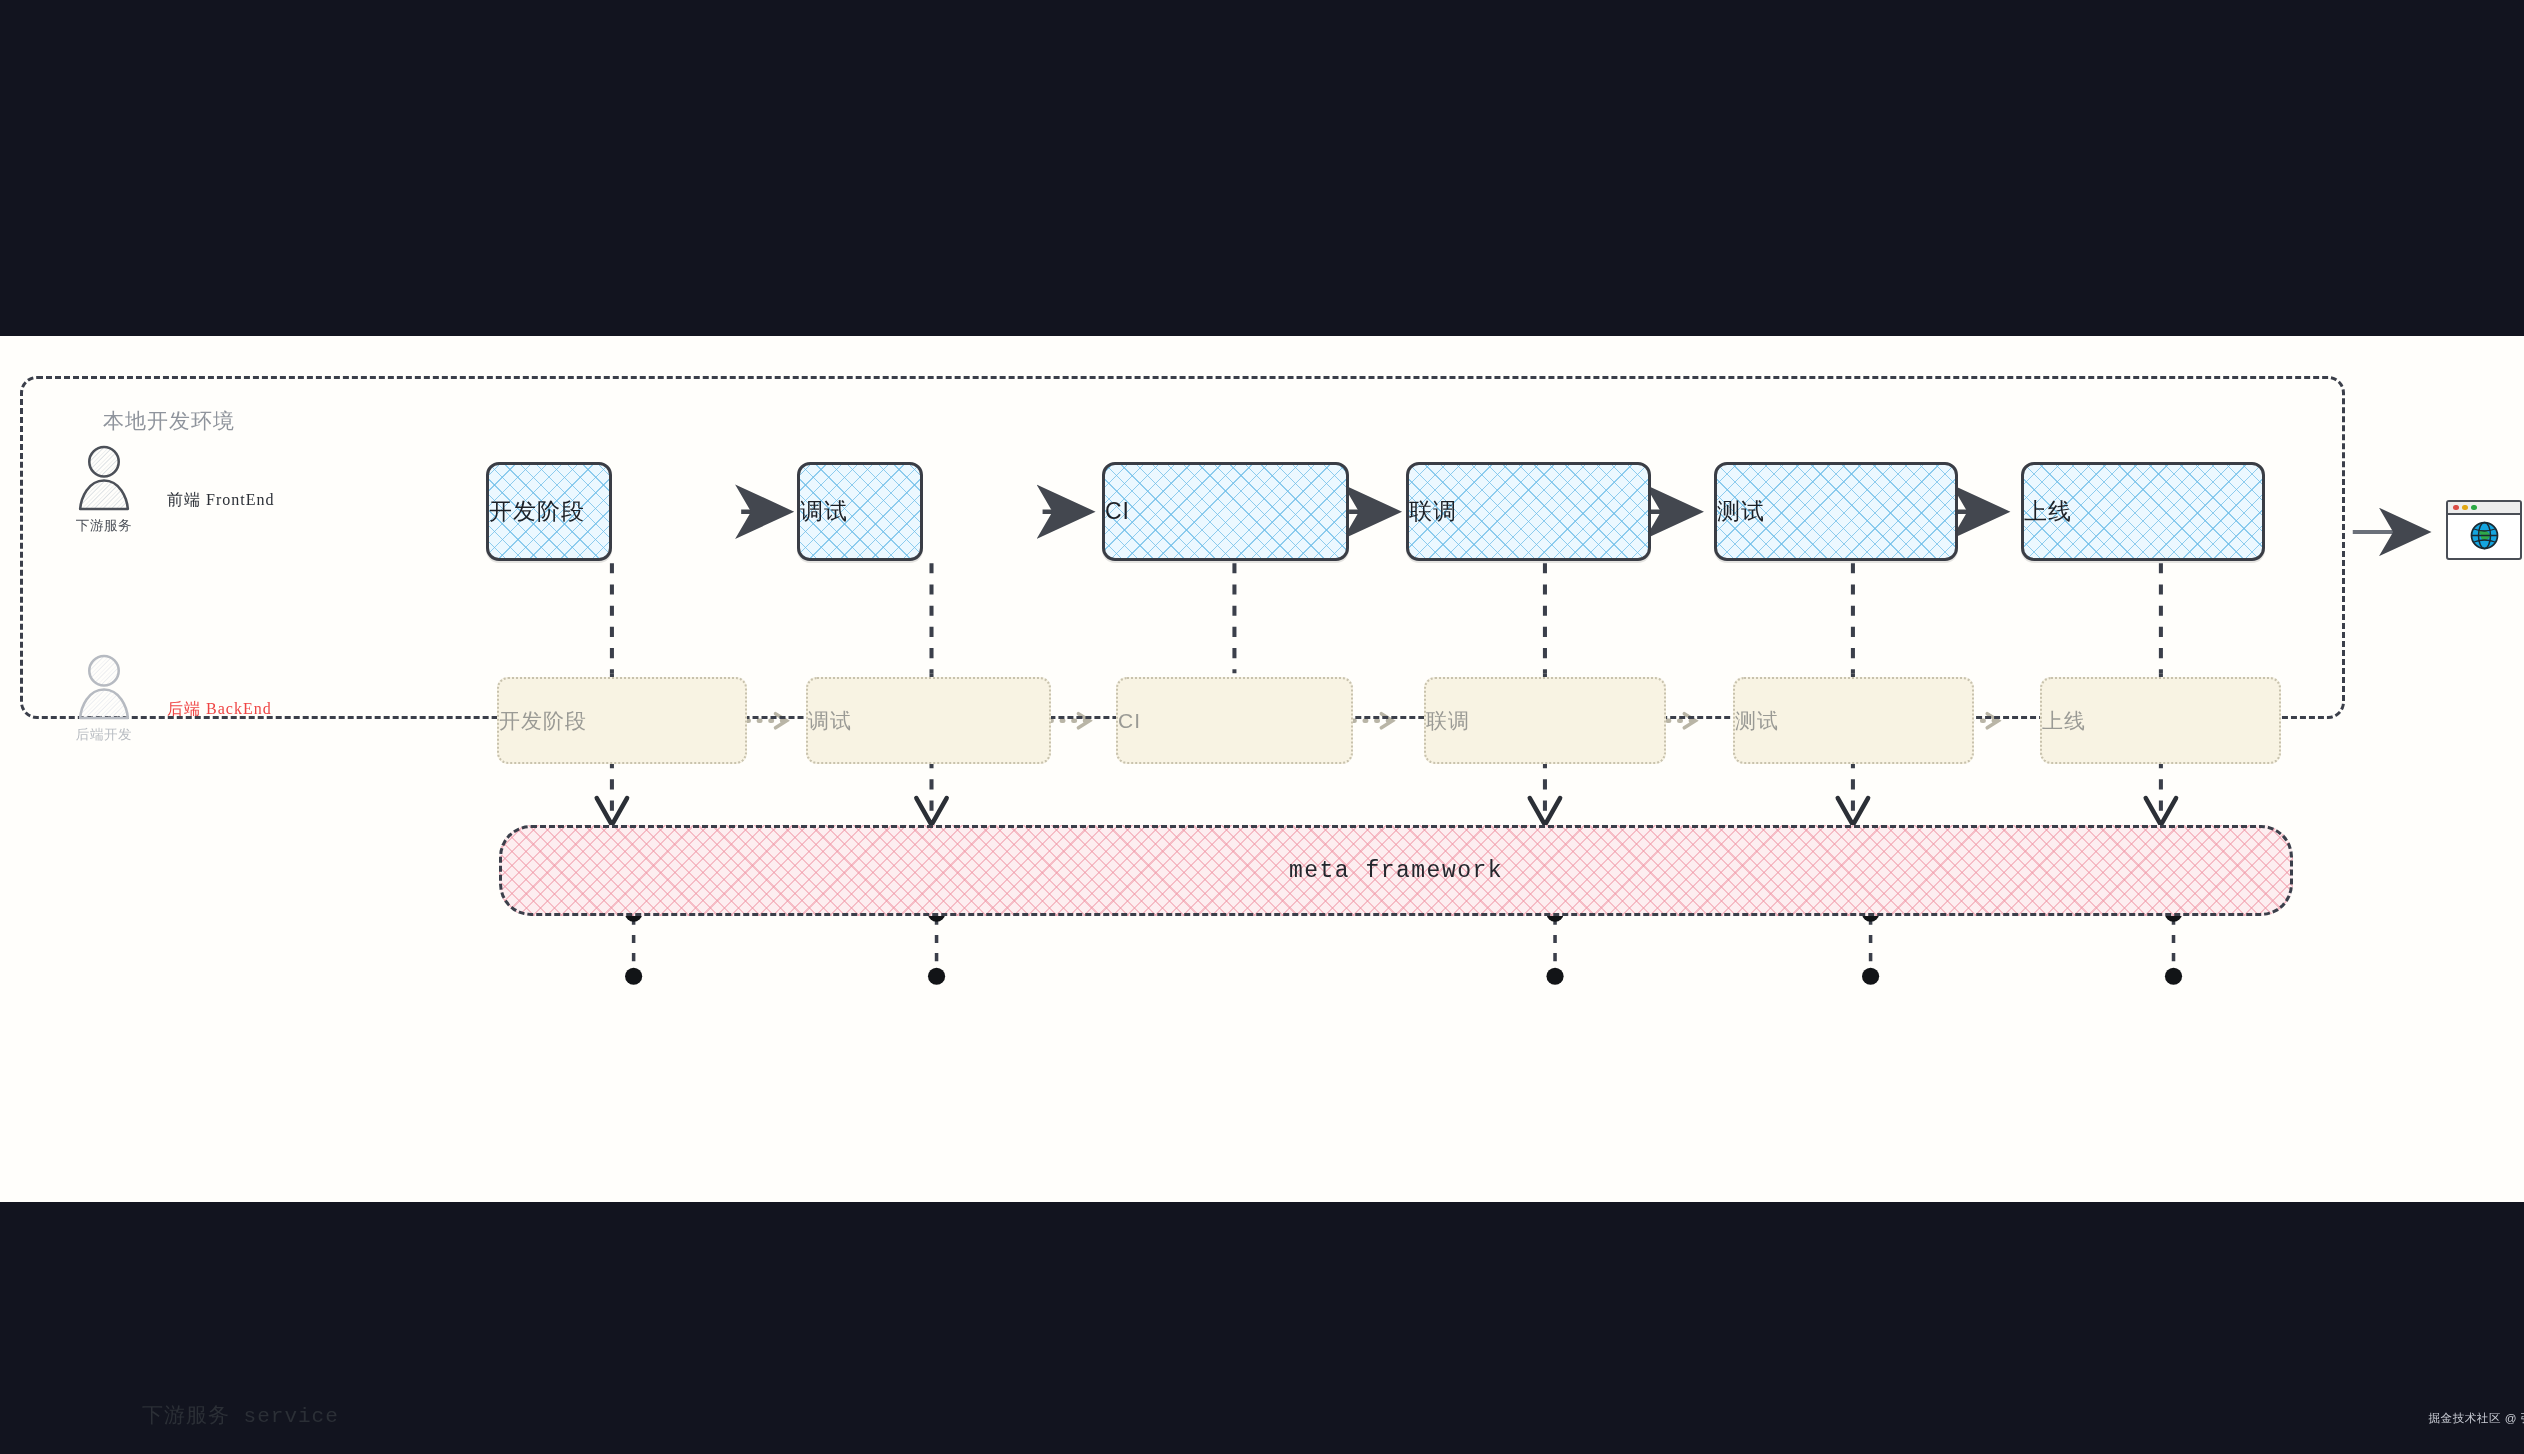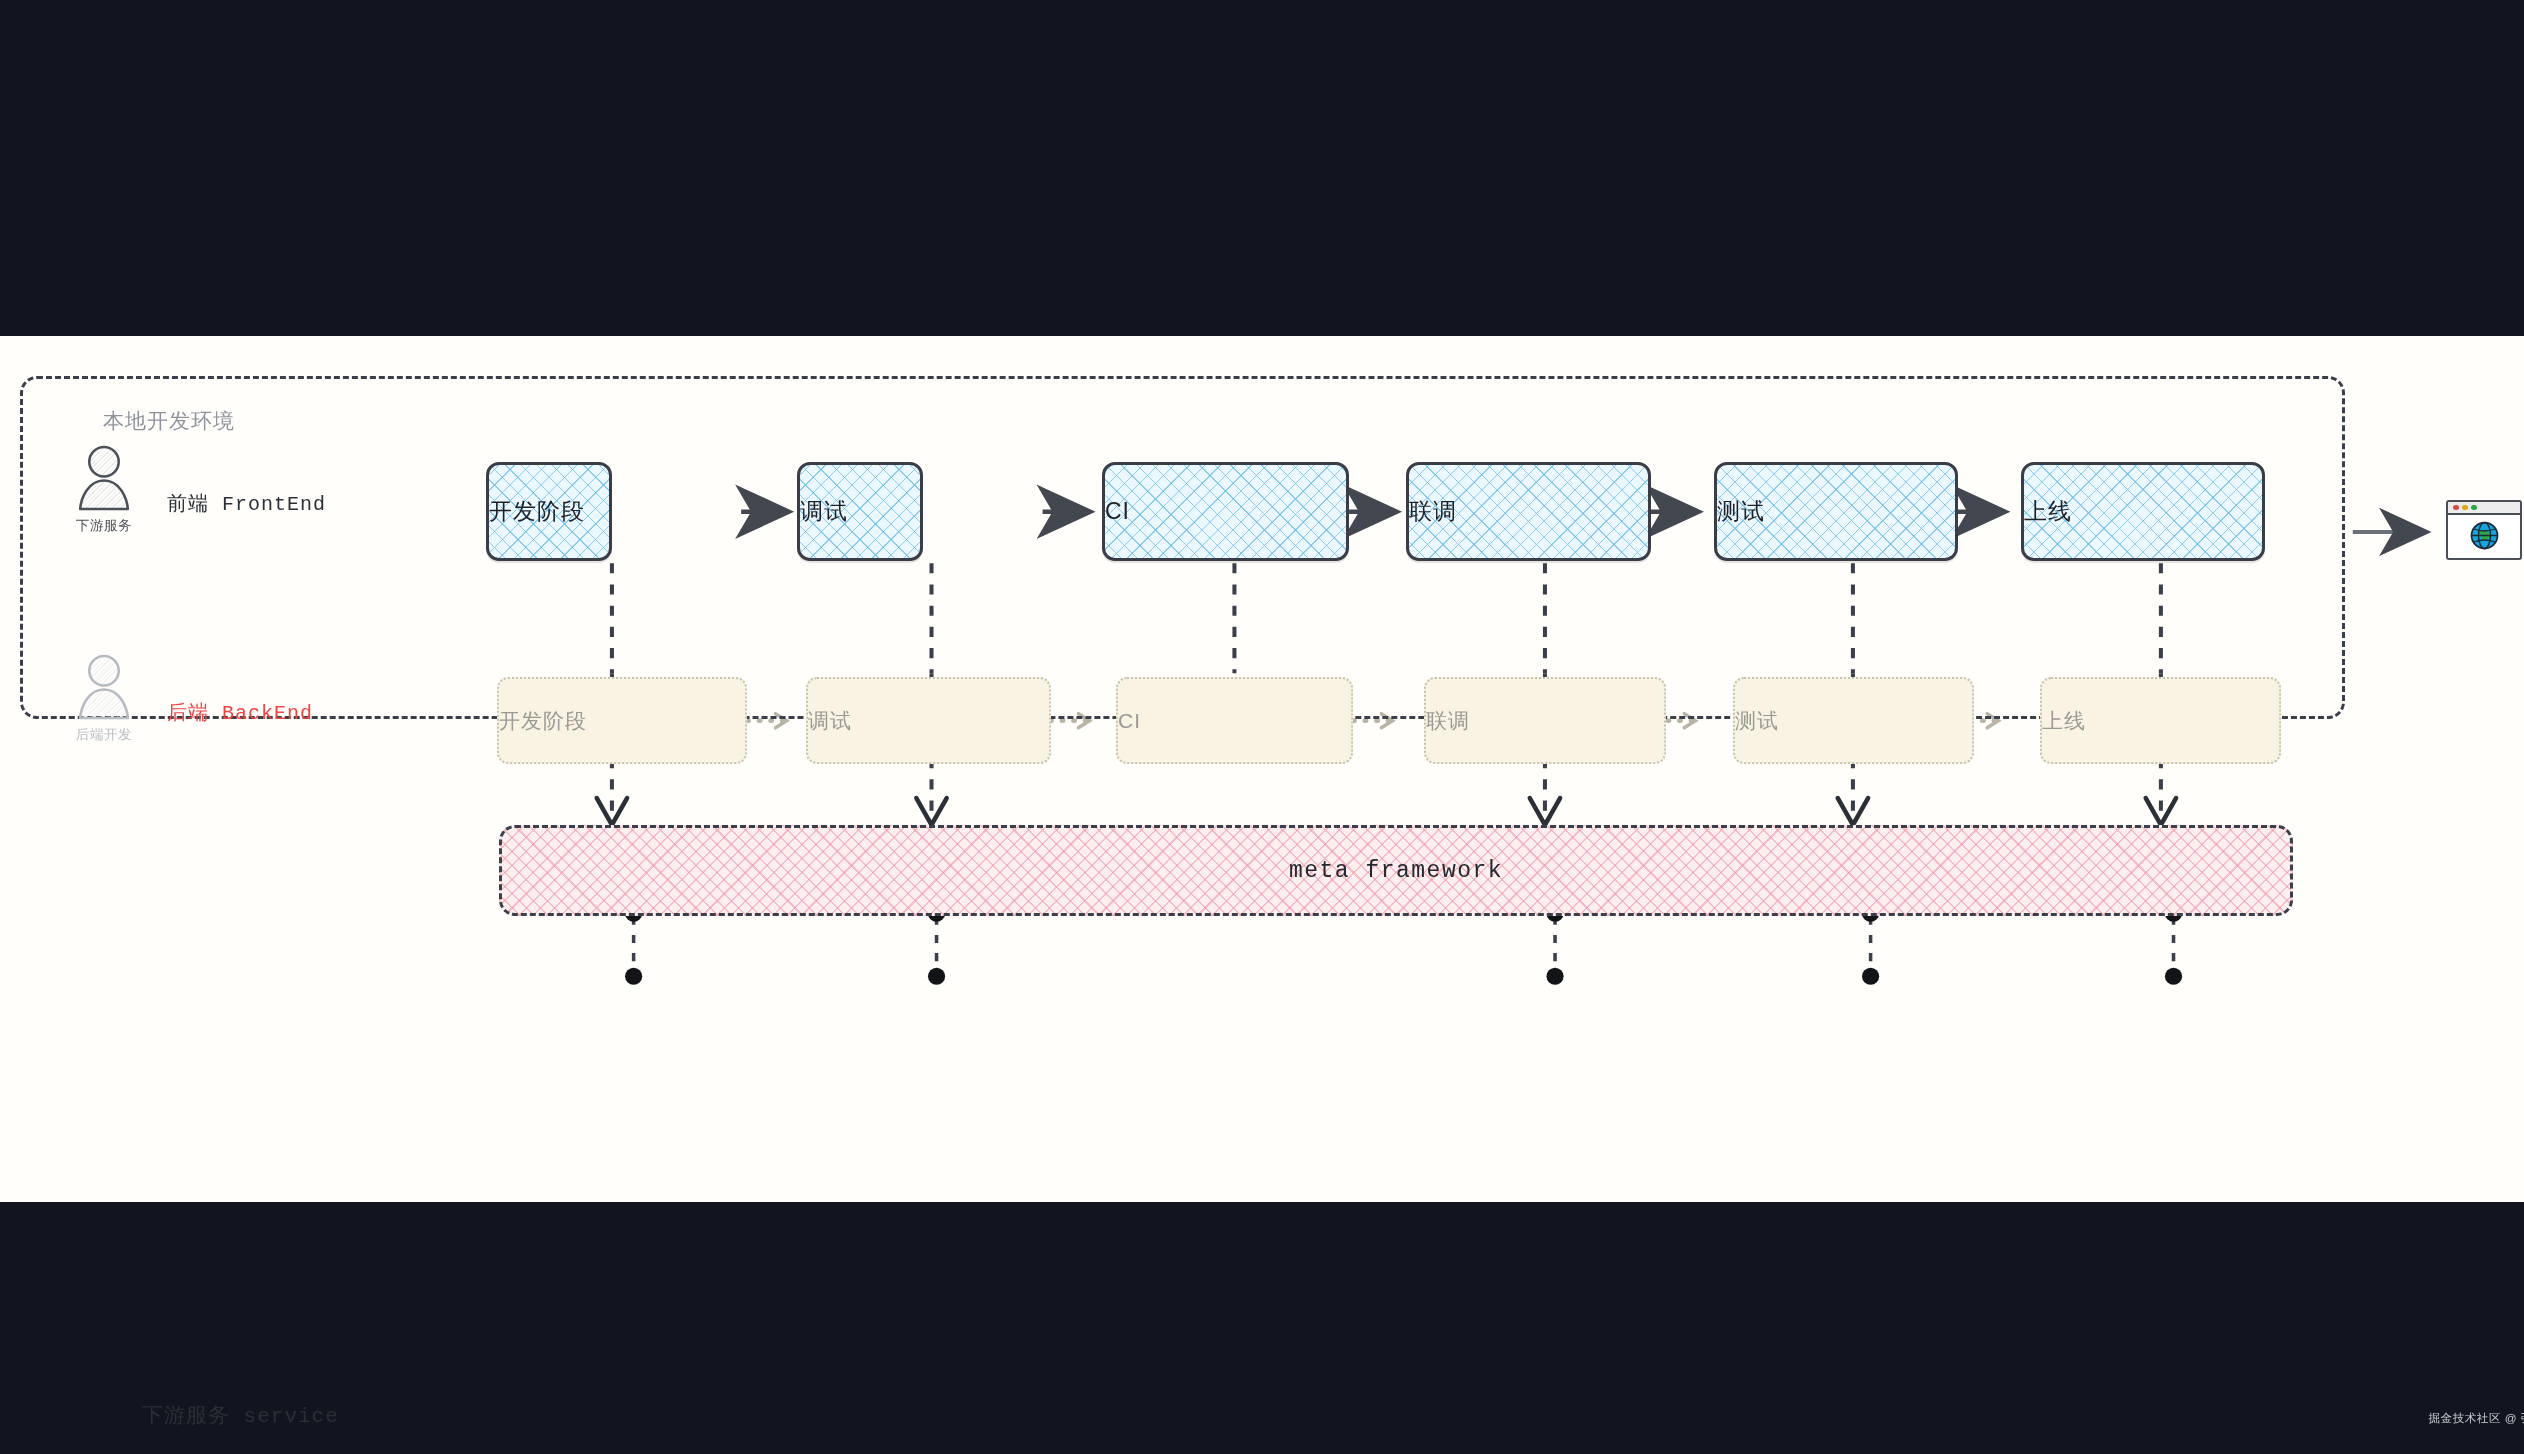--- a/index.html
+++ b/index.html
@@ -51,24 +51,24 @@
     margin-top: 3px;
     font-size: 13.6px;
     letter-spacing: 0.5px;
     white-space: nowrap;
   }
   .person.fe .cap { color: #4b4f57; }
   .person.be .cap { color: #b8bcc2; }
 
   .role-label {
     position: absolute;
-    font-size: 20px;
-    letter-spacing: 1px;
-    white-space: nowrap;
-    font-family: Liberation Mono, monospace;
+    font-size: 16px;
+    letter-spacing: 1px;
+    white-space: nowrap;
+    font-family: Liberation Serif, serif;
   }
   .role-label.fe { color: #2b2f36; }
   .role-label.be { color: #ef4444; }
 
   
   .node {
     position: absolute;
     display: flex;
     align-items: center;
     white-space: nowrap;
@@ -96,21 +96,21 @@
     letter-spacing: 1px;
   }
 
   
   .band {
     position: absolute;
     display: flex;
     align-items: center;
     justify-content: center;
     border: 3px dashed #3b3f4a;
-    border-radius: 16px;
+    border-radius: 32px;
     background-color: #fdeef0;
     background-image:
       repeating-linear-gradient(45deg, rgba(240,150,165,.55) 0 1.5px, transparent 1.5px 10px),
       repeating-linear-gradient(-45deg, rgba(240,150,165,.55) 0 1.5px, transparent 1.5px 10px);
     font-family: "Liberation Mono", "DejaVu Sans Mono", monospace;
     font-size: 23px;
     color: #24272d;
     letter-spacing: 1.5px;
     white-space: nowrap;
   }

